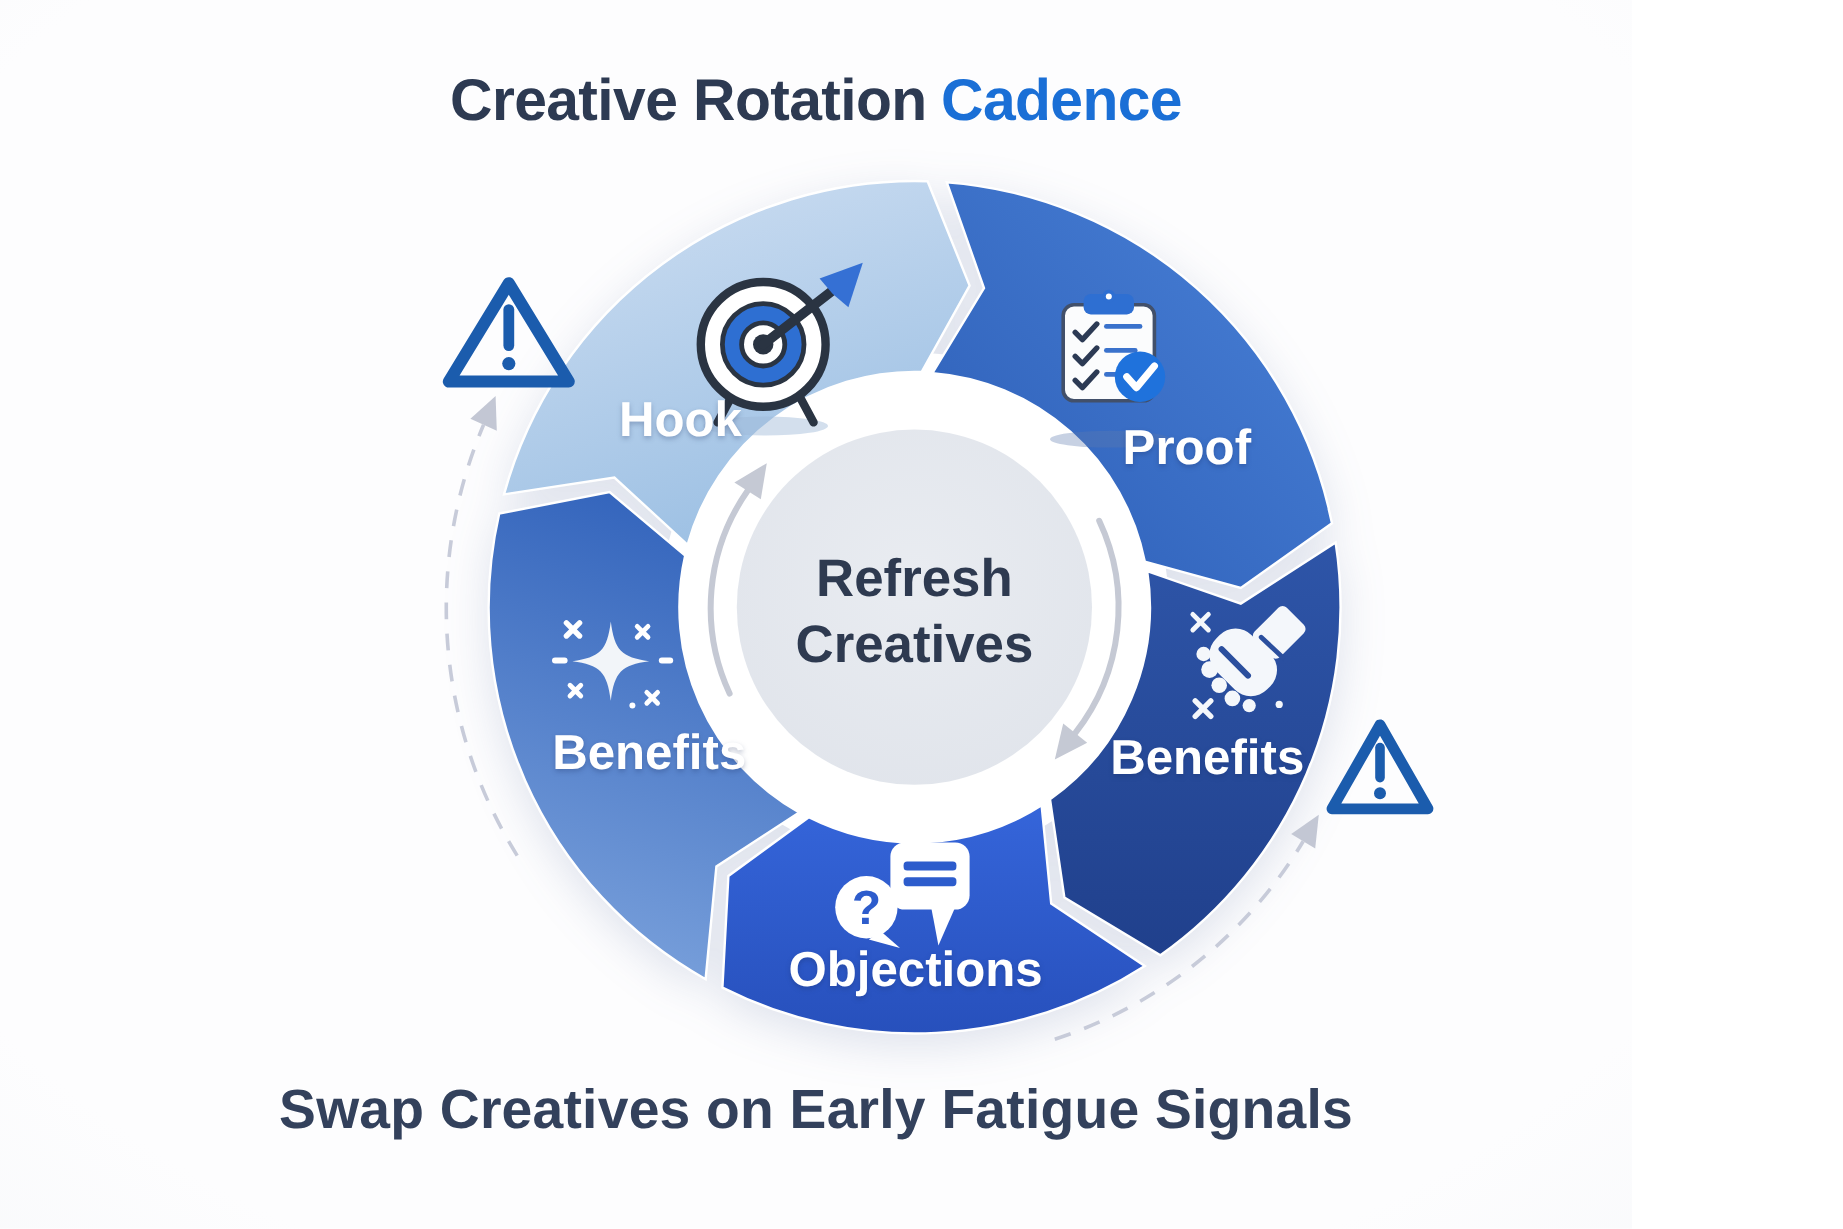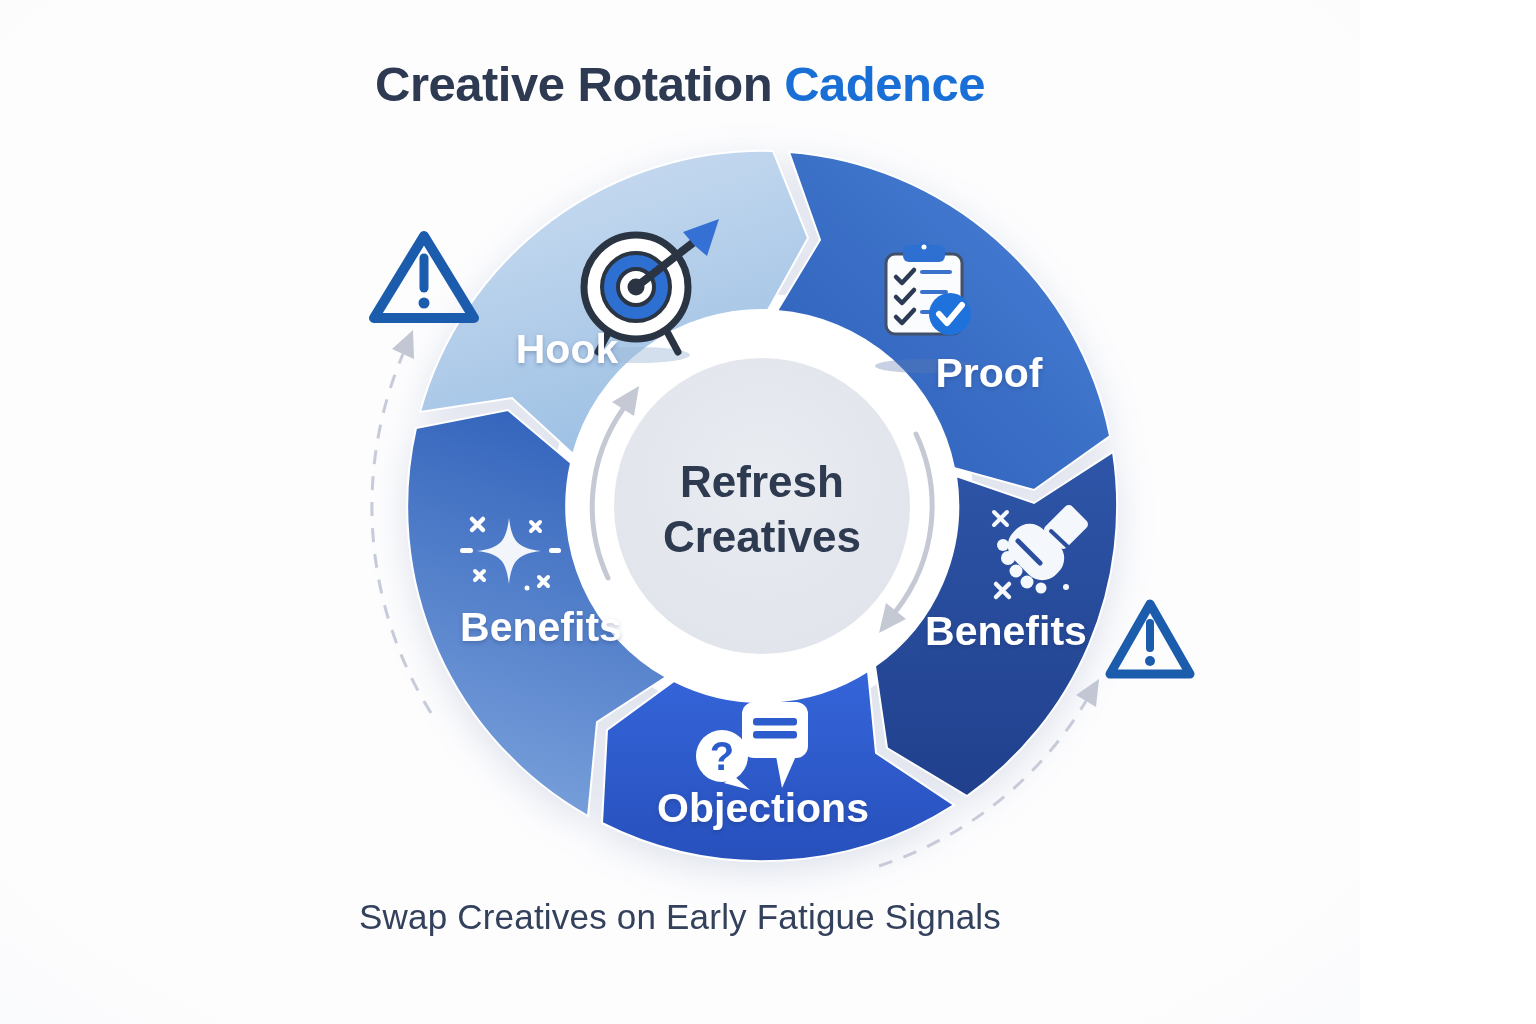--- a/index.html
+++ b/index.html
@@ -5,21 +5,21 @@
   html,body{margin:0;padding:0;}
   body{width:1536px;height:1024px;overflow:hidden;
        font-family:"Liberation Sans",sans-serif;}
   .stage{position:relative;width:1360px;height:1024px;
          background:radial-gradient(115% 115% at 50% 45%, #fdfdfe 55%, #eef1f5 100%);}
   .title{position:absolute;top:58px;left:0;width:100%;text-align:center;margin:0;
          font-size:49px;font-weight:700;letter-spacing:-0.5px;line-height:1.1;}
   .t-main{color:#2d3a52;margin-right:12px;}
   .t-accent{color:#1a6fd6;}
   .caption{position:absolute;top:897px;left:0;width:100%;text-align:center;
-           font-size:35px;font-weight:400;color:#33415c;letter-spacing:0.2px;}
+           font-size:46px;font-weight:700;color:#33415c;letter-spacing:0.2px;}
   svg{position:absolute;top:0;left:0;}
   .seg{stroke:#ffffff;stroke-width:2;}
   .wheel{filter:drop-shadow(0 10px 18px rgba(60,85,140,0.16));}
   .seg-label{font-family:"Liberation Sans",sans-serif;font-size:41px;font-weight:700;
              fill:#ffffff;text-anchor:middle;}
   .labels{filter:drop-shadow(0 2px 2px rgba(20,40,90,0.28));}
   .center-label{font-family:"Liberation Sans",sans-serif;font-size:44px;font-weight:700;
                 fill:#2e3a50;text-anchor:middle;}
   .qmark{font-family:"Liberation Sans",sans-serif;font-size:40px;font-weight:700;
          fill:#2d5ccc;text-anchor:middle;}

